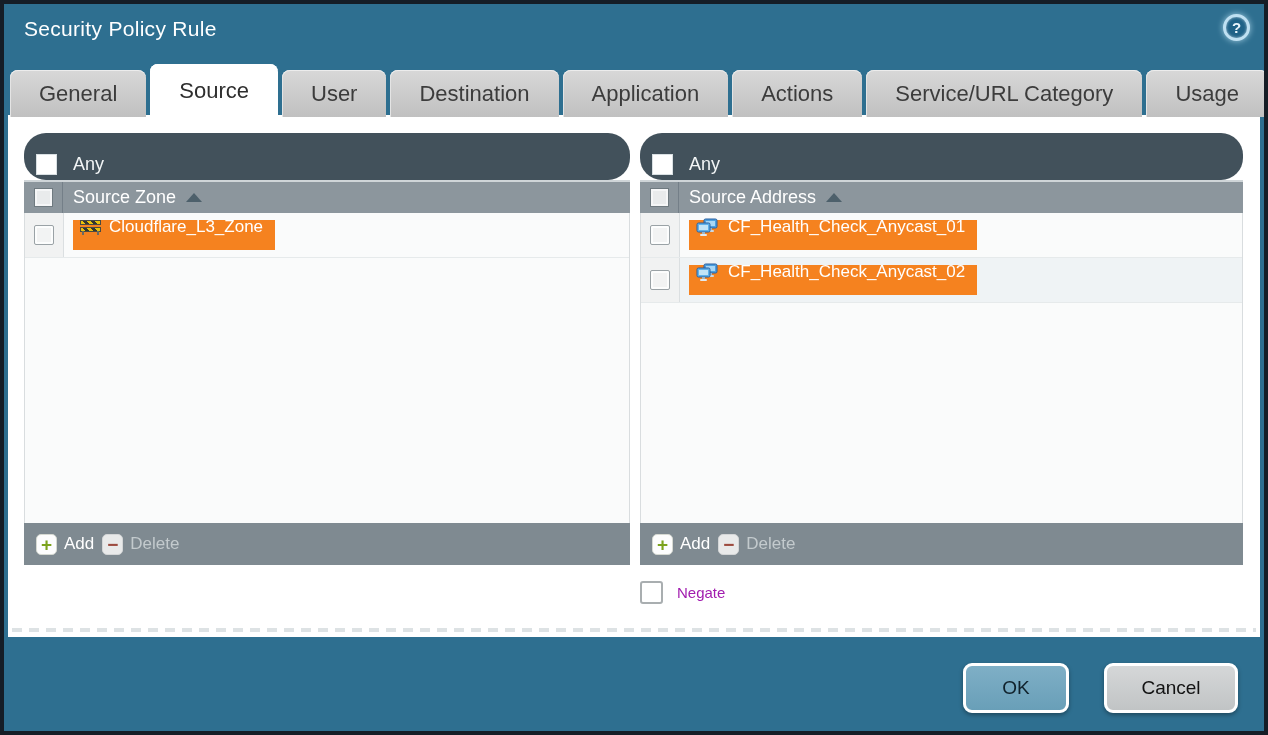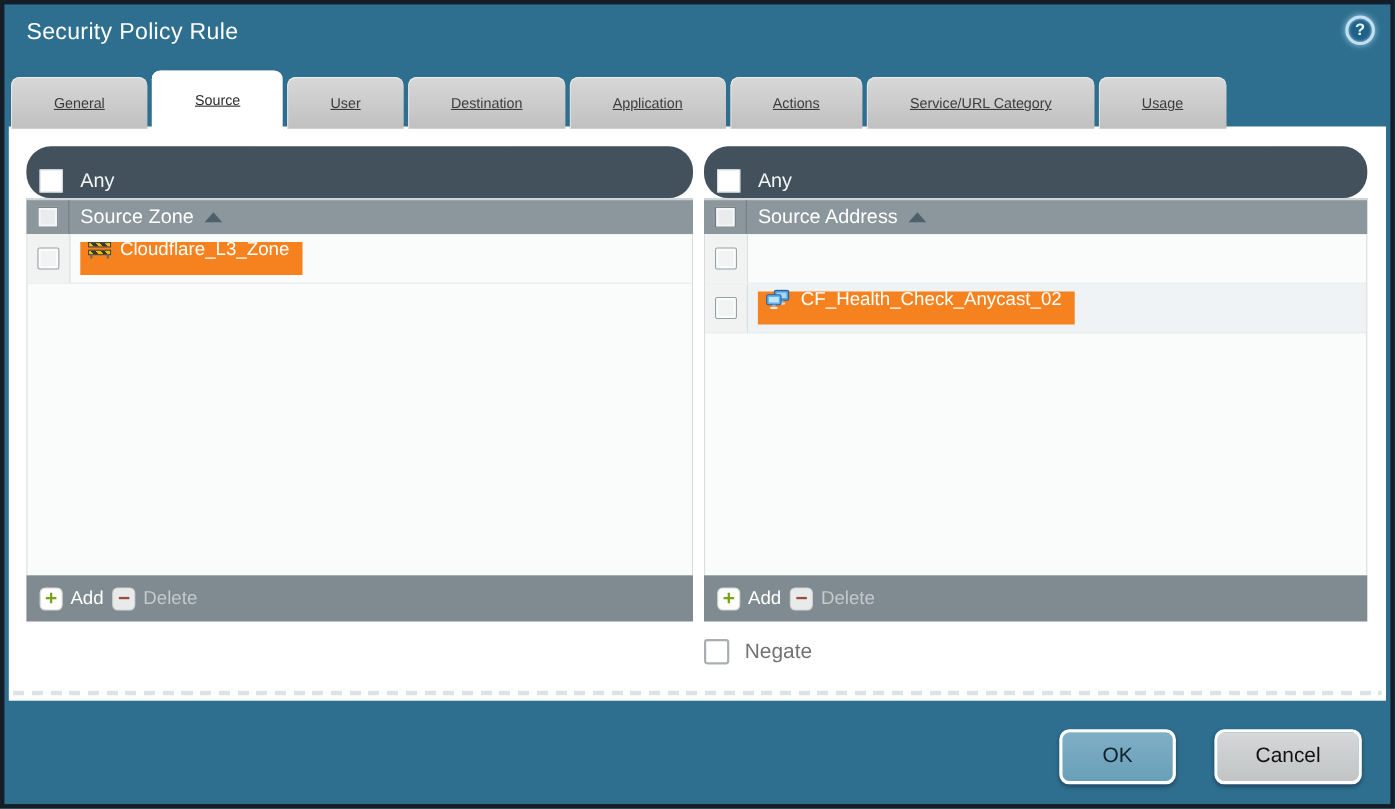--- a/index.html
+++ b/index.html
@@ -16,24 +16,24 @@
   .help-icon {
     position:absolute; left:1219px; top:10px; width:27px; height:27px; border-radius:50%;
     background:#1f6288; border:3px solid #bfe0f2; color:#eaf6fd; font-size:15px; font-weight:bold;
     display:flex; align-items:center; justify-content:center; cursor:pointer;
     box-shadow:0 0 6px rgba(190,227,244,.8), inset 0 0 3px rgba(255,255,255,.6);
   }
 
   
   .tabs { position:absolute; left:6px; top:60px; display:flex; align-items:flex-end; gap:4px; z-index:3; }
   .tab {
-    height:47px; padding:0 39px; display:flex; align-items:center; justify-content:center;
-    font-size:13px; color:#3c3c3c; background:linear-gradient(#d8d8d8,#c0c0c0);
+    height:47px; padding:0 29px; display:flex; align-items:center; justify-content:center;
+    font-size:22px; color:#3c3c3c; background:linear-gradient(#d8d8d8,#c0c0c0);
     border-radius:8px 8px 0 0; box-shadow:inset 0 1px 0 #ececec, inset 1px 0 0 #e4e4e4;
-    cursor:pointer; white-space:nowrap;text-decoration:underline;
+    cursor:pointer; white-space:nowrap;
   }
   .tab.active {
     height:53px; background:#fff; color:#2e2e2e;
     box-shadow:inset 0 1px 0 #fff, inset 1px 0 0 #fff;
   }
 
   
   .content {
     position:absolute; left:4px; top:111px; width:1252px; height:522px;
     background:#fff; z-index:2;
@@ -95,21 +95,21 @@
   
   .cb { background:#fff; border:1px solid #97a0a5; cursor:pointer; }
   .cb.any { width:21px; height:21px; border:1px solid #d9e0e3; }
   .cb.hdr { width:19px; height:19px; background:#e9ebec; border:1px solid #6f7a80;
     box-shadow:inset 0 0 0 2px #f5f6f7; }
   .cb.row-cb { width:20px; height:20px; background:#f2f3f3; border:1px solid #9aa2a6;
     box-shadow:inset 0 0 0 2px #fcfdfd; border-radius:2px; }
   .cb.negate-cb { width:23px; height:23px; border:2px solid #a9aeb0; border-radius:3px; }
 
   .negate-wrap { position:absolute; left:632px; top:466px; display:flex; align-items:center; gap:14px; }
-  .negate-label { font-size:19px; color:#737373; }
+  .negate-label { font-size:15px; color:#a21caf; }
 
   
   .zone-icon { position:relative; width:21px; height:16px; flex:0 0 auto; }
   .zone-icon .bar {
     position:absolute; left:0; right:0; height:5px; border:1px solid #4a4a42;
     background:repeating-linear-gradient(45deg,#e8c10a 0 3px,#35352e 3px 6px);
   }
   .zone-icon .bar.b1 { top:1px; } .zone-icon .bar.b2 { top:8px; }
   .zone-icon .leg { position:absolute; bottom:0; width:2px; height:4px; background:#6b6b60; }
   .zone-icon .leg.l1 { left:2px; } .zone-icon .leg.l2 { right:2px; }
@@ -197,20 +197,33 @@
             <div class="cb hdr"></div>
           </div>
         <div class="col-title">Source Address</div>
         <div class="sort-asc"></div>
       </div>
       <div class="list">
         <div class="row">
           <div class="cb-col">
               <div class="cb row-cb"></div>
             </div>
+          <div class="chip">
+            <svg class="addr-icon" viewBox="0 0 24 19">
+              <rect x="8" y="1" width="13" height="9" rx="1.5" fill="#4da0e0" stroke="#2b5f9e"></rect>
+              <rect x="10" y="3" width="9" height="5" fill="#a8d7f5"></rect>
+              <rect x="13" y="10" width="3" height="2" fill="#9fb4c4"></rect>
+              <rect x="11" y="12" width="7" height="2" rx="1" fill="#cdd8e0"></rect>
+              <rect x="1" y="5" width="13" height="9" rx="1.5" fill="#5fb2ec" stroke="#2b5f9e"></rect>
+              <rect x="3" y="7" width="9" height="5" fill="#c2e4f8"></rect>
+              <rect x="6" y="14" width="3" height="2" fill="#9fb4c4"></rect>
+              <rect x="4" y="16" width="7" height="2" rx="1" fill="#e3e9ee"></rect>
+            </svg>
+            <span>CF_Health_Check_Anycast_01</span>
+          </div>
         </div>
         <div class="row even">
           <div class="cb-col">
               <div class="cb row-cb"></div>
             </div>
           <div class="chip">
             <svg class="addr-icon" viewBox="0 0 24 19">
               <rect x="8" y="1" width="13" height="9" rx="1.5" fill="#4da0e0" stroke="#2b5f9e"></rect>
               <rect x="10" y="3" width="9" height="5" fill="#a8d7f5"></rect>
               <rect x="13" y="10" width="3" height="2" fill="#9fb4c4"></rect>

